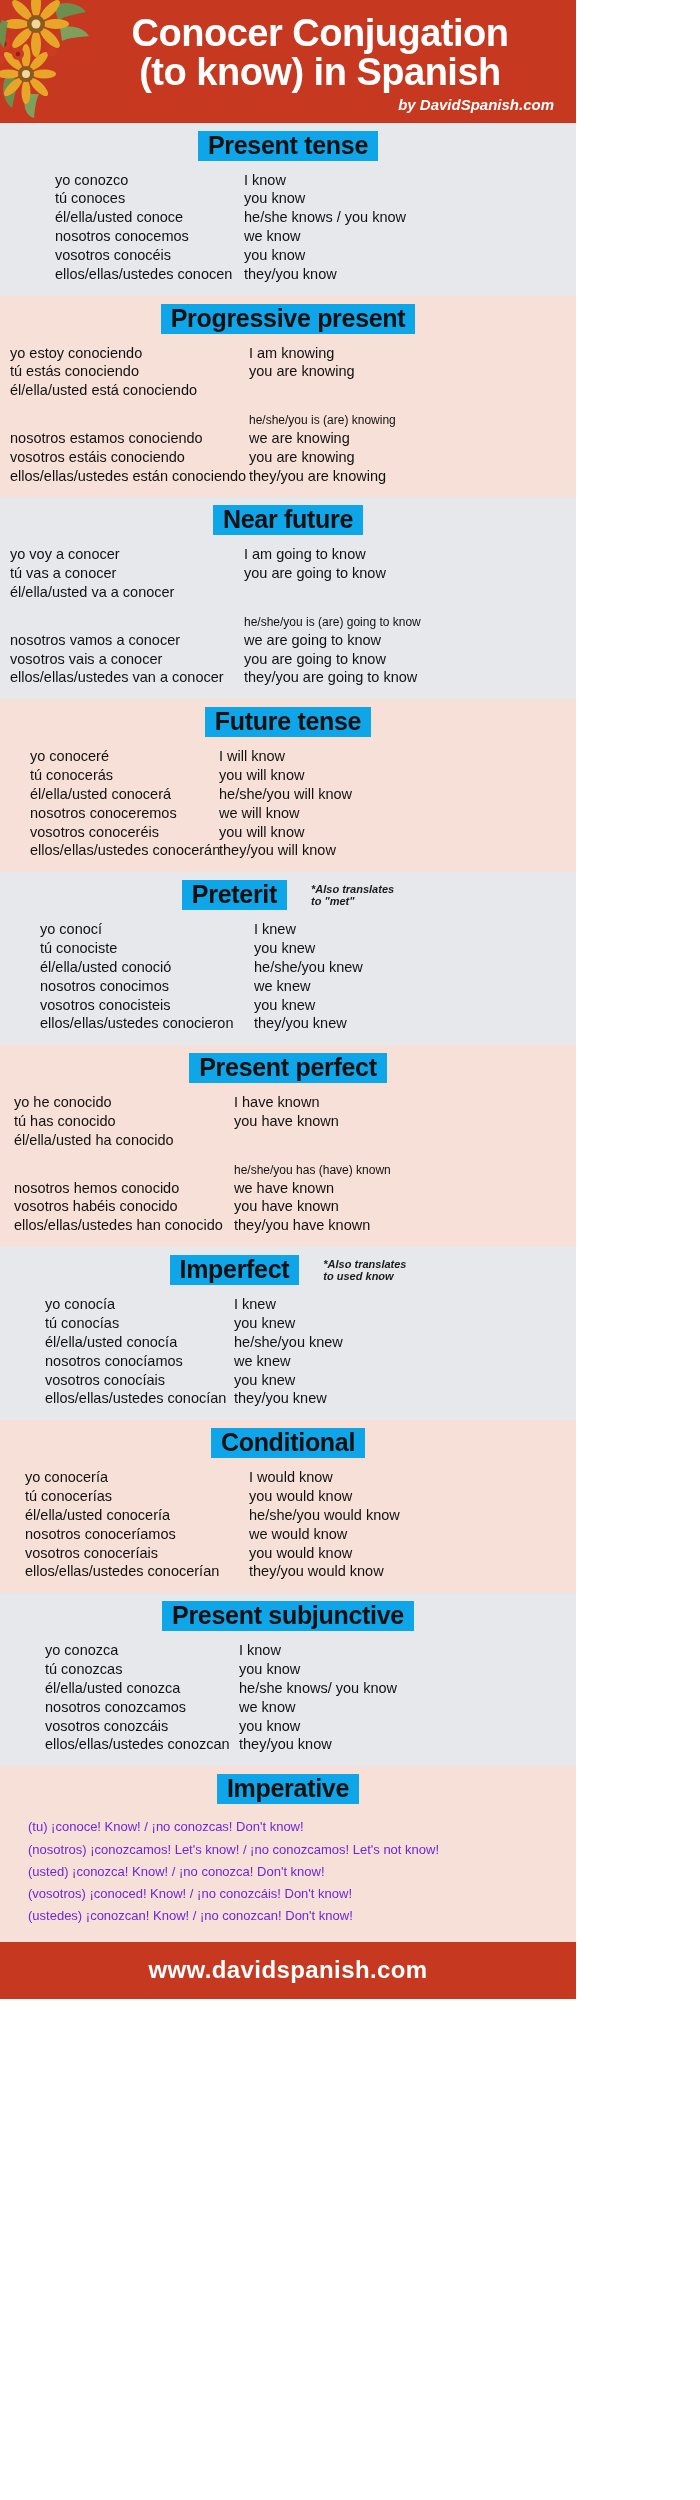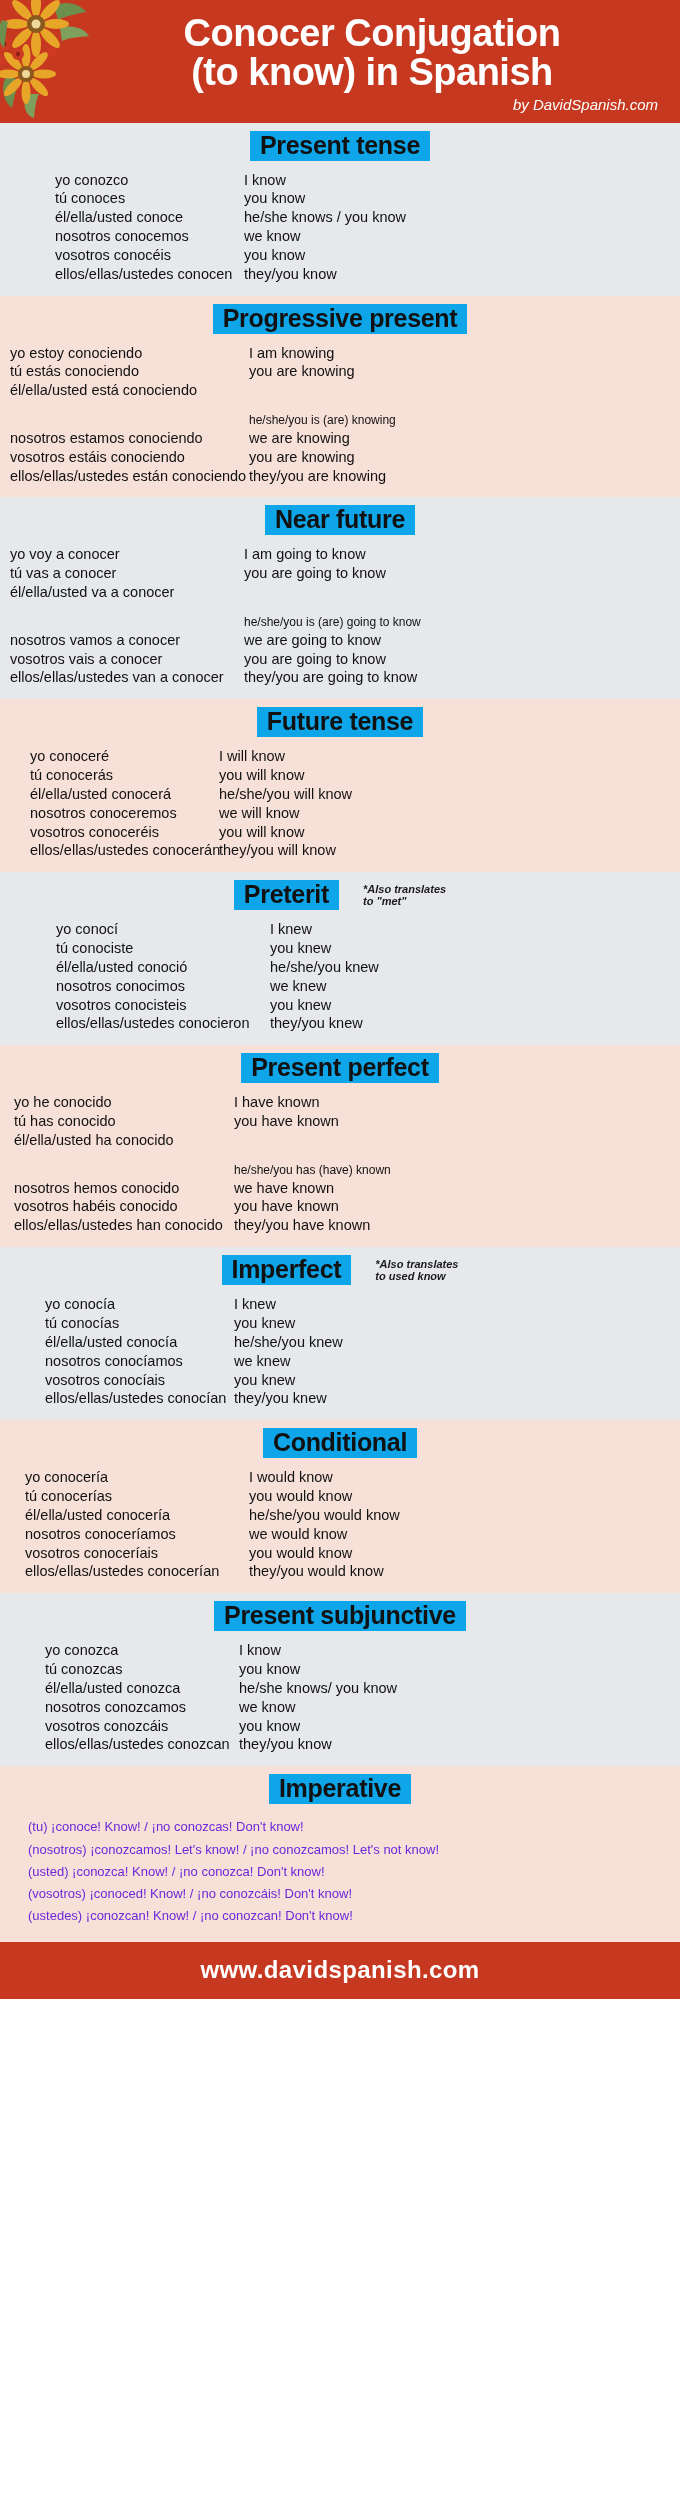--- a/index.html
+++ b/index.html
@@ -3,21 +3,21 @@
 <meta charset="utf-8">
 <style>
   * { margin:0; padding:0; box-sizing:border-box; }
   html, body {
     width:700px;
     background:#ffffff;
     font-family:"Liberation Sans", sans-serif;
   }
   body { width:700px; }
 
-  .page { width:680px; position:relative; }
+  .page { width:576px; position:relative; }
 
   
   .header {
     background:#c6381f;
     padding:14px 18px 10px 18px;
     position:relative;
     overflow:hidden;
   }
   .header-title {
     color:#ffffff;
@@ -27,21 +27,21 @@
     text-align:center;
     letter-spacing:-0.5px;
     padding-left:70px;
     padding-right:6px;
   }
   .header-title .l2 { display:block; }
   .header-byline {
     color:#ffffff;
     font-size:15px;
     font-style:italic;
-    font-weight:normal;
+    font-weight:bold;
     text-align:right;
     margin-top:4px;
     padding-right:4px;
   }
   .floral {
     position:absolute;
     left:-4px; top:-2px;
     width:95px; height:120px;
     pointer-events:none;
   }
@@ -92,21 +92,21 @@
 
   .geo-b .es { width:245px; padding-left:10px; }
   .geo-b .en { width:auto; }
 
   .geo-c .es { width:240px; padding-left:10px; }
   .geo-c .en { width:auto; }
 
   .geo-d .es { width:215px; padding-left:30px; }
   .geo-d .en { width:auto; }
 
-  .geo-e .es { width:250px; padding-left:40px;margin-left:16px; }
+  .geo-e .es { width:250px; padding-left:40px; }
   .geo-e .en { width:auto; }
 
   .geo-f .es { width:230px; padding-left:14px; }
   .geo-f .en { width:auto; }
 
   .geo-g .es { width:230px; padding-left:45px; }
   .geo-g .en { width:auto; }
 
   .geo-h .es { width:245px; padding-left:25px; }
   .geo-h .en { width:auto; }

